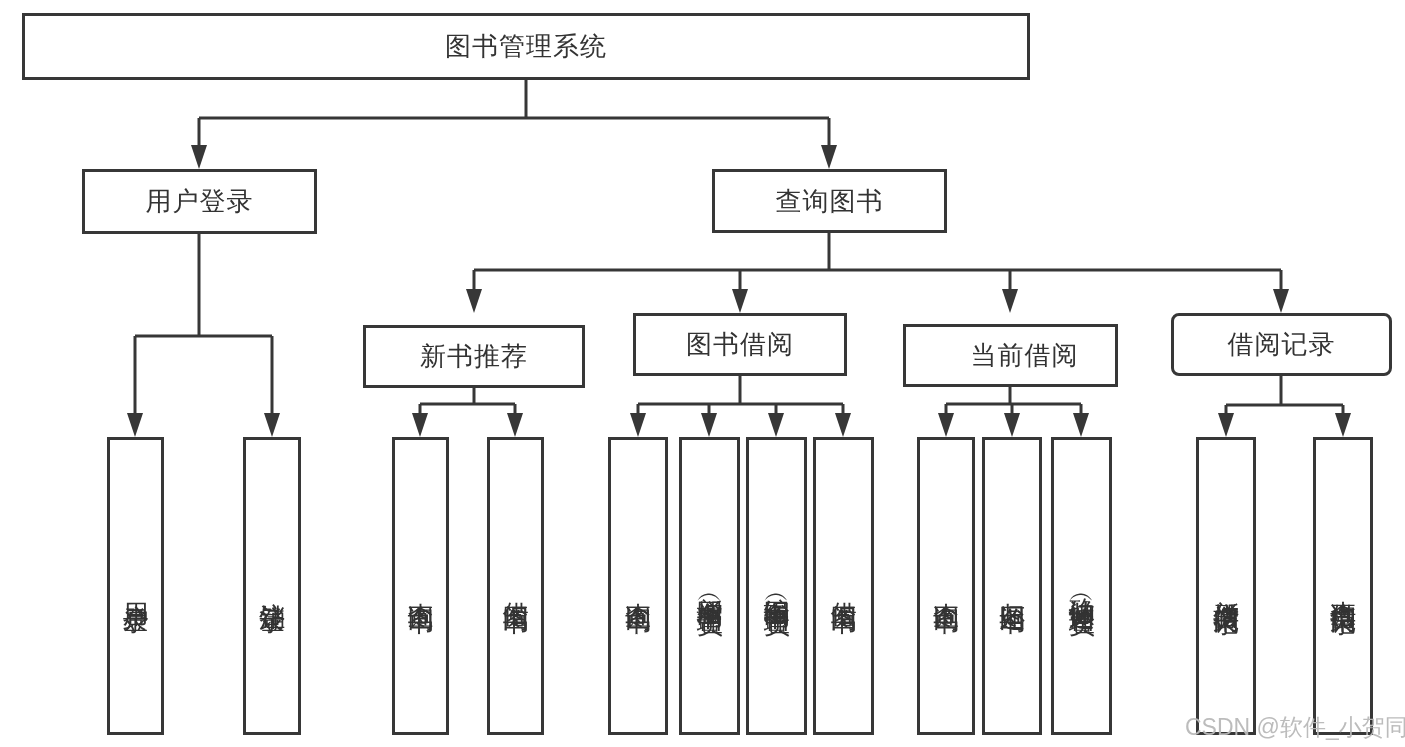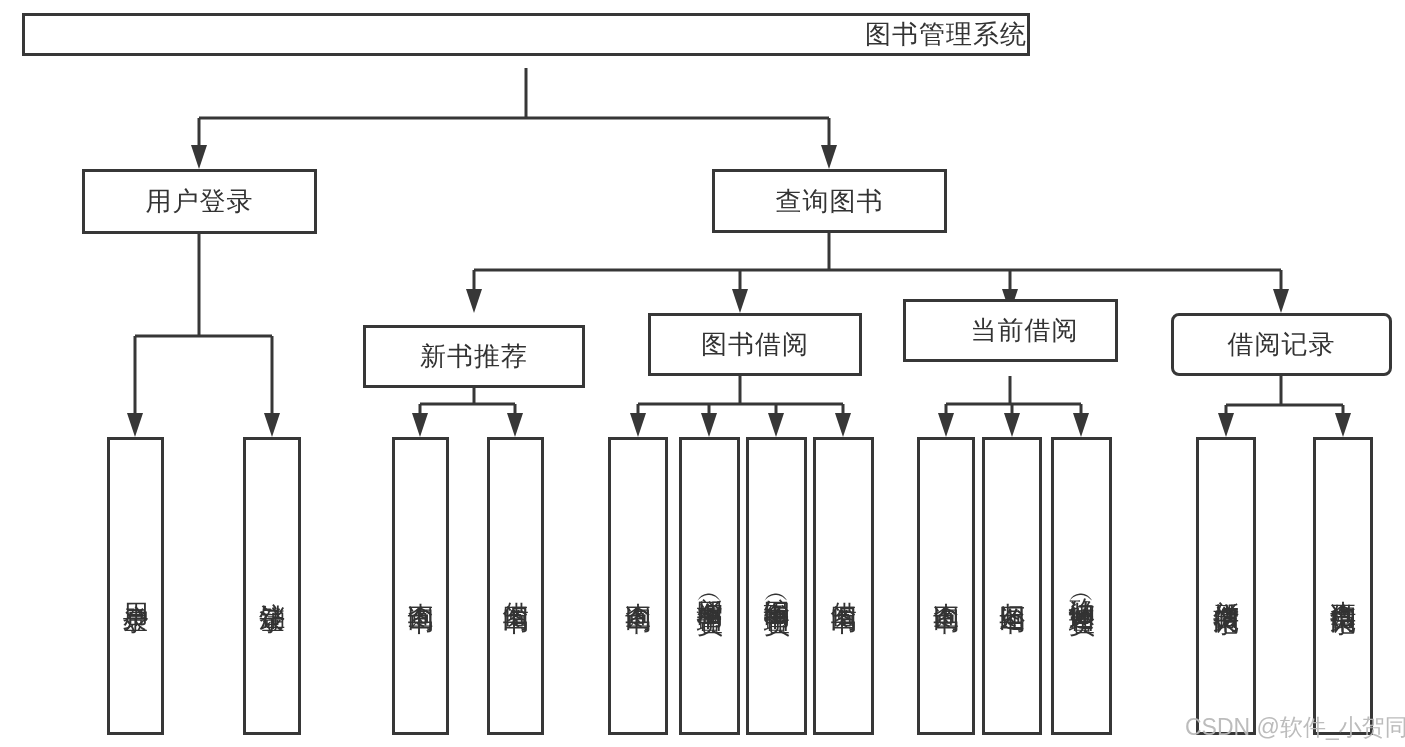--- a/index.html
+++ b/index.html
@@ -27,28 +27,28 @@
   .node.leaf { top: 437px; height: 298px; }
   .node.leaf .vtext {
     writing-mode: vertical-rl;
     text-orientation: mixed;
     font-size: 26px;
     letter-spacing: 2px;
     line-height: 1.05;
     white-space: nowrap;
   }
   
-  #n-root       { left: 22px;   top: 13px;  width: 1008px; height: 43px; justify-content: flex-end; }
+  #n-root       { left: 22px;   top: 13px;  width: 1008px; height: 67px; }
   
   #n-user-login { left: 82px;   top: 169px; width: 235px;  height: 65px; }
   #n-book-mgmt  { left: 712px;  top: 169px; width: 235px;  height: 64px; }
   
   #n-new-rec     { left: 363px;  top: 313px; width: 222px; height: 63px; margin-top: 12px; }
-  #n-book-borrow { left: 633px;  top: 313px; width: 214px; height: 63px; margin-left: 15px; }
-  #n-cur-borrow  { left: 903px;  top: 299px; width: 215px; height: 63px; padding-left: 28px; }
+  #n-book-borrow { left: 633px;  top: 313px; width: 214px; height: 63px; }
+  #n-cur-borrow  { left: 903px;  top: 324px; width: 215px; height: 63px; padding-left: 28px; }
   #n-records     { left: 1171px; top: 313px; width: 221px; height: 63px; border-radius: 8px; }
   
   #l1  { left: 107px;  width: 57px; }
   #l2  { left: 243px;  width: 58px; }
   #l3  { left: 392px;  width: 57px; }
   #l4  { left: 487px;  width: 57px; }
   #l5  { left: 608px;  width: 60px; }
   #l6  { left: 679px;  width: 61px; }
   #l7  { left: 746px;  width: 61px; }
   #l8  { left: 813px;  width: 61px; }

